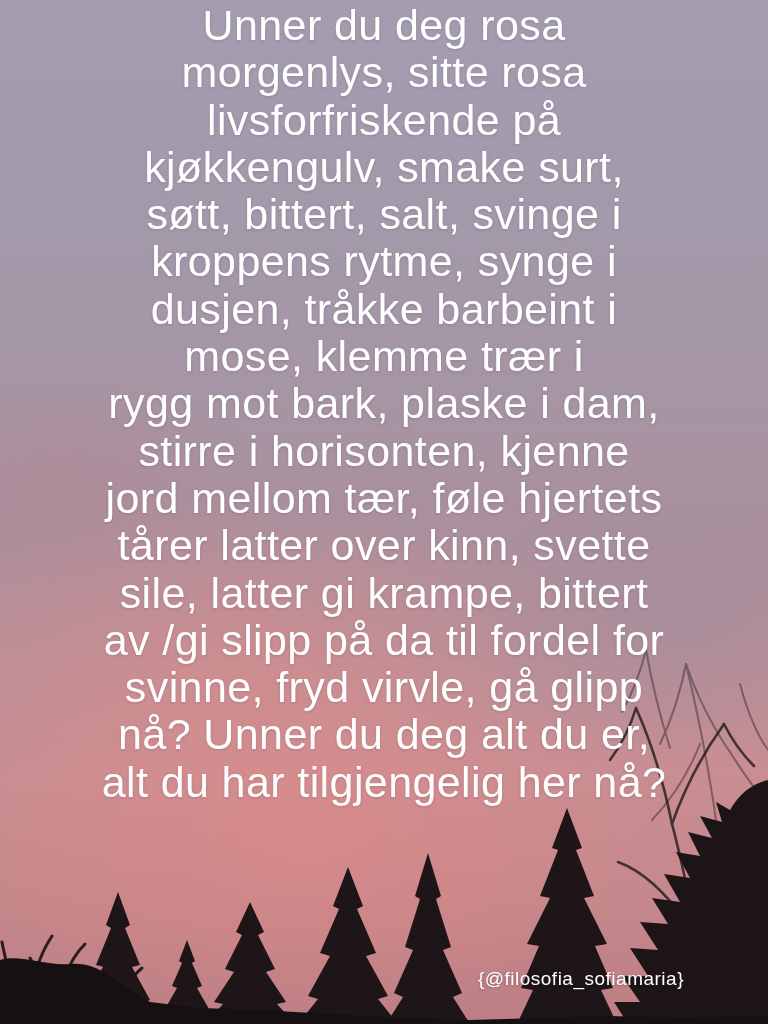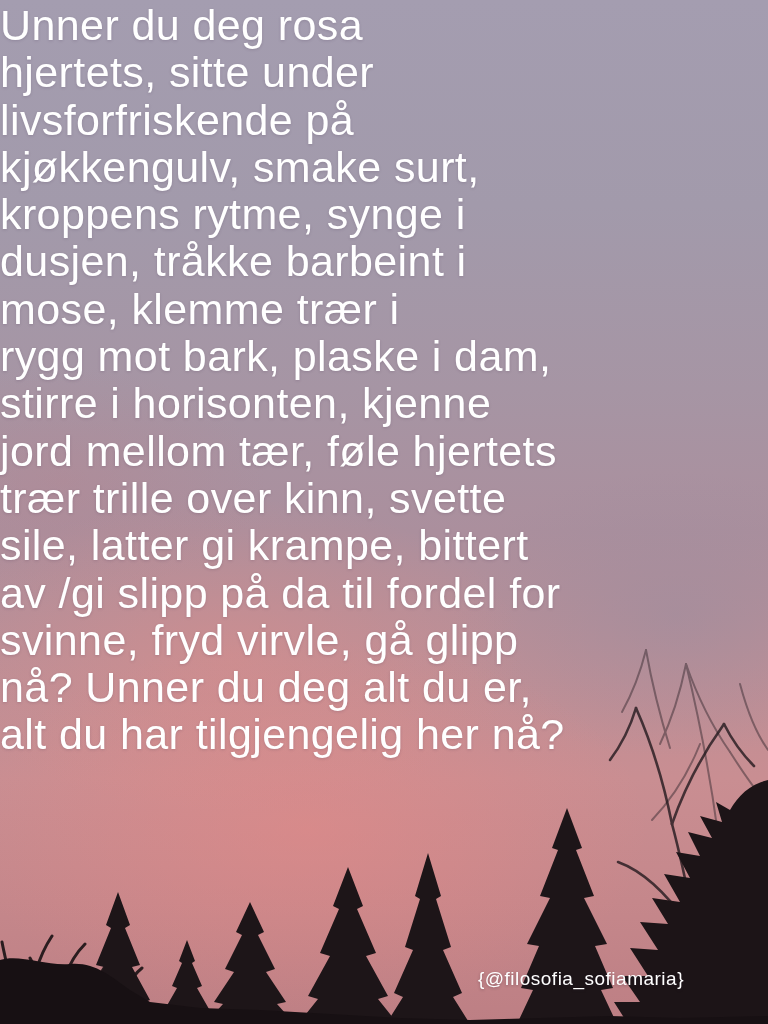--- a/index.html
+++ b/index.html
@@ -37,21 +37,21 @@
     filter: blur(0.7px);
   }
   .quote {
     position: absolute;
     top: 2px;
     left: 0;
     right: 0;
     z-index: 3;
   }
   .ql {
-    text-align: left;
+    text-align: center;
     white-space: nowrap;
     font-size: 43px;
     line-height: 47.3px;
     letter-spacing: 0.4px;
     color: #ffffff;
     text-shadow: 0 1px 3px rgba(70, 50, 80, 0.20);
   }
   .attribution {
     position: absolute;
     top: 968px;
@@ -112,30 +112,31 @@
       <polygon points="567,184 582,224 576,226 594,272 584,274 607,320 595,322 613,364 601,366 617,400 517,400 533,366 521,364 539,322 527,320 550,274 540,272 558,226 552,224"></polygon>
     </g>
 
     <path fill="#1c1417" d="M768,156 C750,160 738,172 730,186 L716,178 722,198 700,192 712,214 688,208 700,232 676,228 690,254 664,250 680,278 652,274 668,300 640,298 658,326 630,324 648,352 622,352 640,378 614,378 628,400 L768,400 Z"></path>
 
     <path fill="#171013" d="M0,336 C20,330 45,342 70,340 C95,338 110,352 130,366 L150,378 200,384 260,386 330,390 400,394 470,396 540,394 610,392 680,394 768,392 L768,400 0,400 Z"></path>
   </svg>
 
   <div class="quote">
     <div class="ql">Unner du deg rosa</div>
-    <div class="ql">hjertets, sitte under</div>
+    <div class="ql">morgenlys, sitte rosa</div>
     <div class="ql">livsforfriskende på</div>
     <div class="ql">kjøkkengulv, smake surt,</div>
+    <div class="ql">søtt, bittert, salt, svinge i</div>
     <div class="ql">kroppens rytme, synge i</div>
     <div class="ql">dusjen, tråkke barbeint i</div>
     <div class="ql">mose, klemme trær i</div>
     <div class="ql">rygg mot bark, plaske i dam,</div>
     <div class="ql">stirre i horisonten, kjenne</div>
     <div class="ql">jord mellom tær, føle hjertets</div>
-    <div class="ql">trær trille over kinn, svette</div>
+    <div class="ql">tårer latter over kinn, svette</div>
     <div class="ql">sile, latter gi krampe, bittert</div>
     <div class="ql">av /gi slipp på da til fordel for</div>
     <div class="ql">svinne, fryd virvle, gå glipp</div>
     <div class="ql">nå? Unner du deg alt du er,</div>
     <div class="ql">alt du har tilgjengelig her nå?</div>
   </div>
 
   <div class="attribution">{@filosofia_sofiamaria}</div>
 
 </div>

